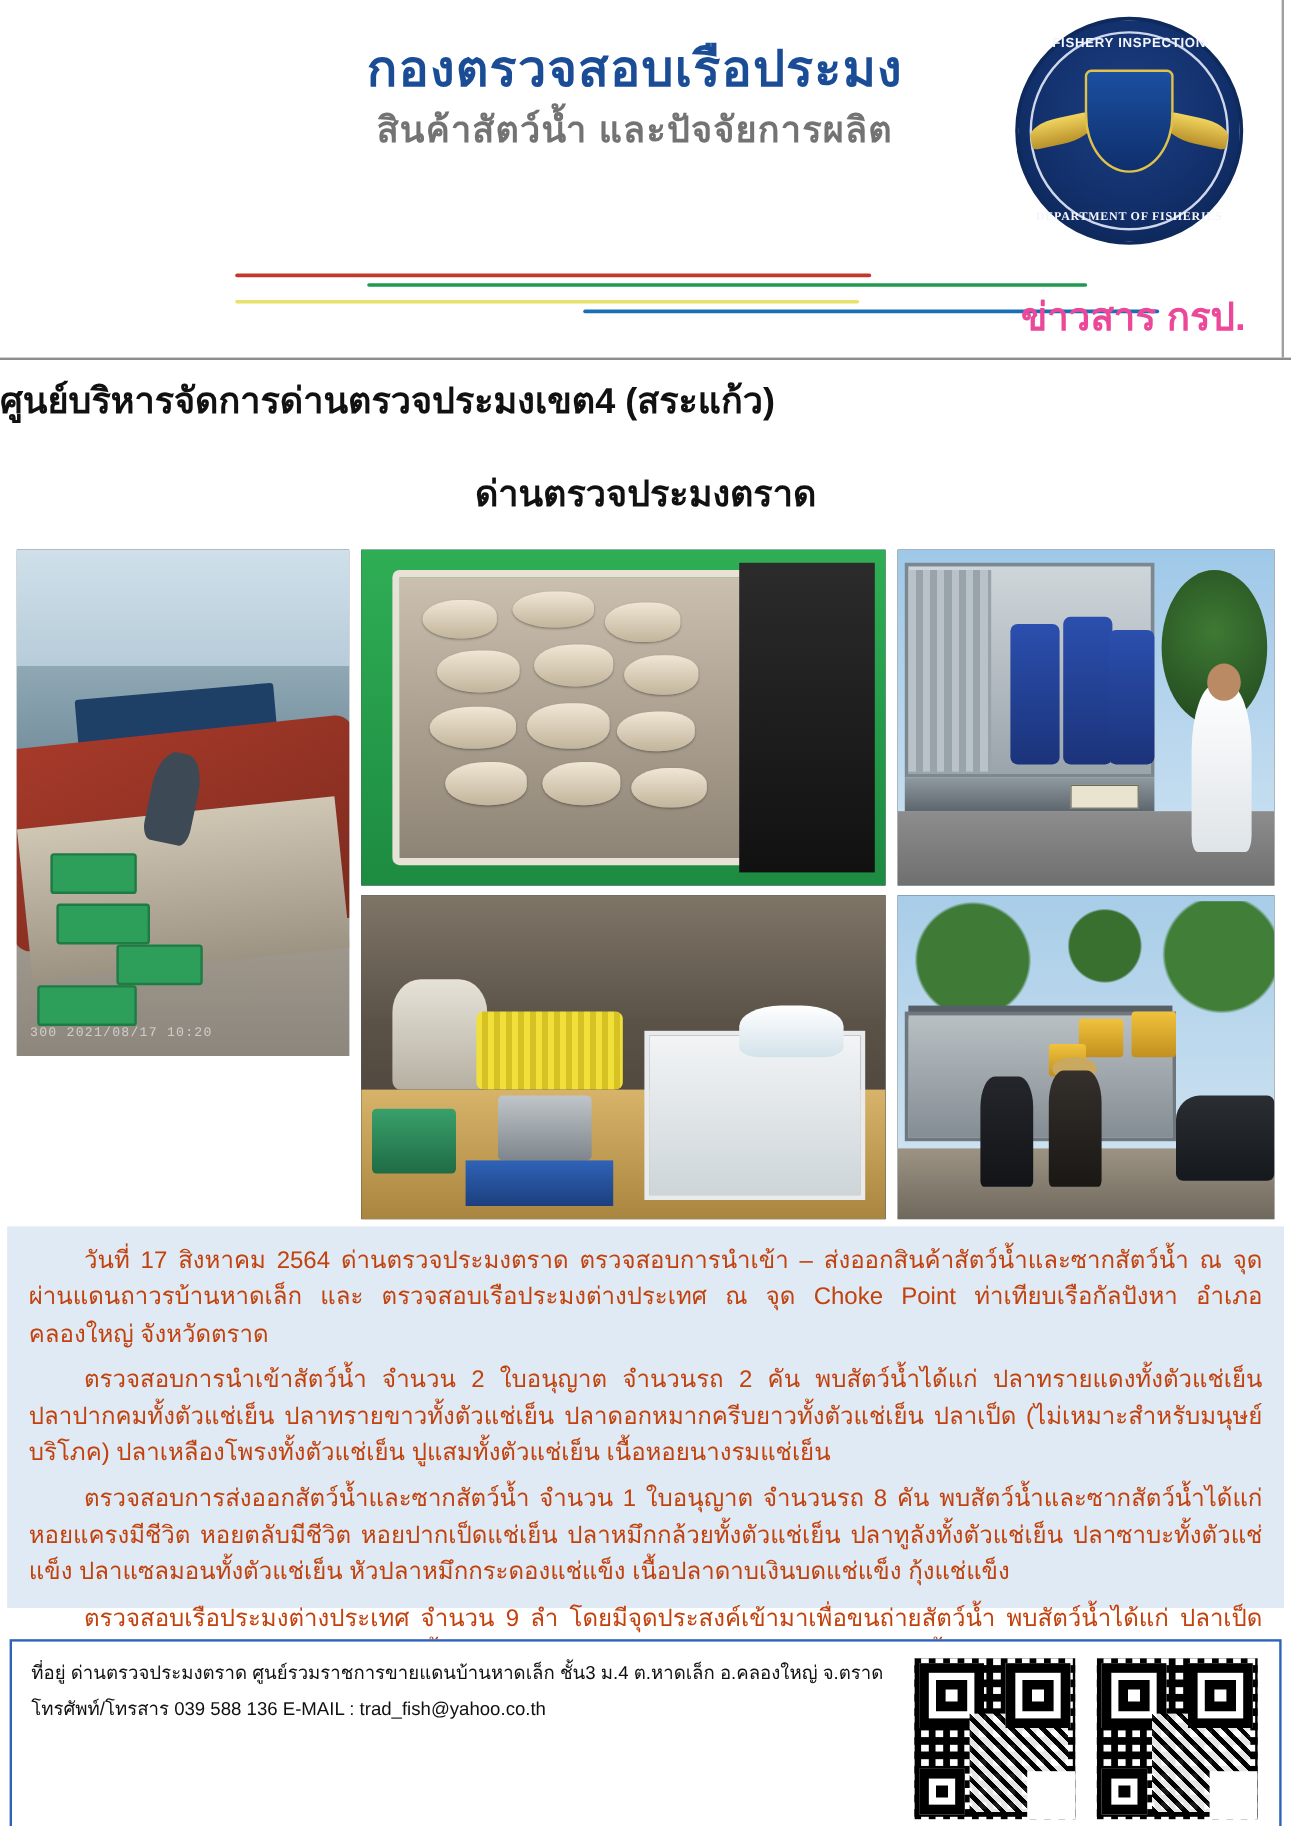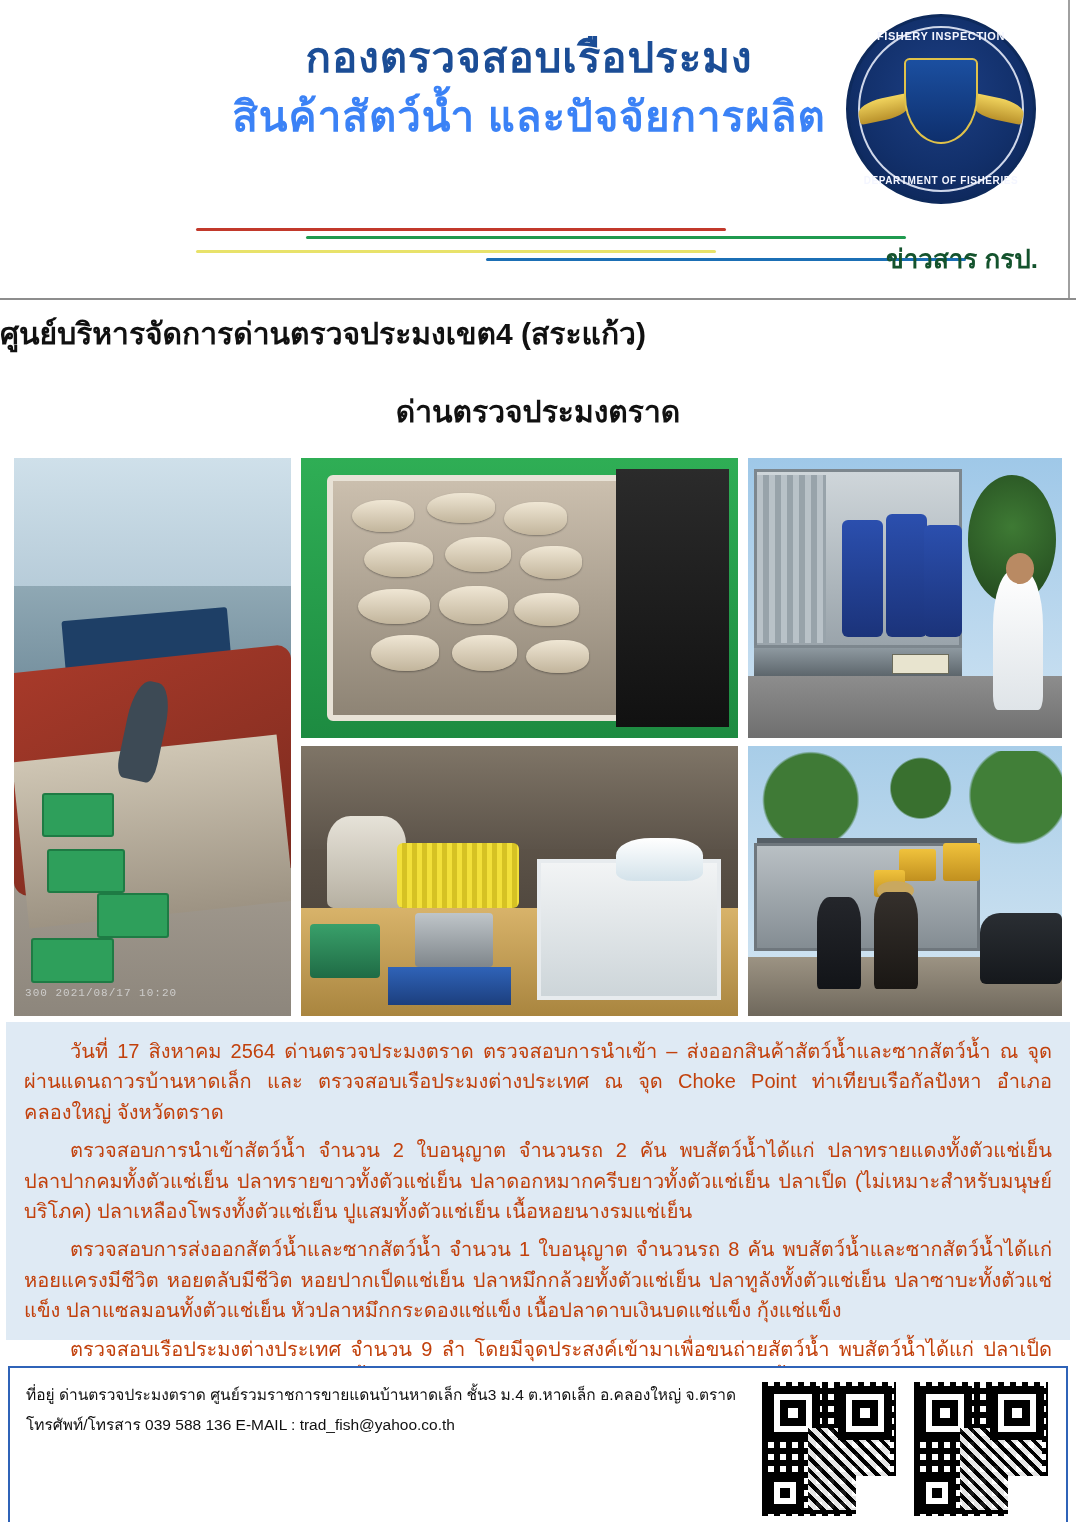--- a/index.html
+++ b/index.html
@@ -113,63 +113,63 @@
   .badge-right .badge-top-text,
   .badge-right .badge-bottom-text {
     position: absolute; left: 0; right: 0;
     text-align: center;
     color: #f4f6ff;
     font-size: 11px;
     font-weight: bold;
     letter-spacing: .6px;
   }
   .badge-right .badge-top-text { top: 16px; }
-  .badge-right .badge-bottom-text { bottom: 18px; font-size: 10px; }
+  .badge-right .badge-bottom-text { bottom: 18px; font-size: 10px; font-family: Liberation Serif, serif; }
 
   .title-block {
     position: absolute;
     left: 200px; right: 210px; top: 30px;
     text-align: center;
     color: #1d4a8f;
   }
   .title-line1 {
     font-size: 42px;
     font-weight: bold;
     letter-spacing: 1px;
     line-height: 1.35;
     color: #1b4d96;
   }
   .title-line2 {
-    font-size: 42px;
+    font-size: 30px;
     font-weight: bold;
     letter-spacing: 1px;
     line-height: 1.45;
-    color: #3b82f6;
+    color: #737373;
   }
   .rule-set {
     position: absolute;
     left: 186px; right: 40px; top: 222px;
     height: 56px;
   }
   .rule {
     position: absolute;
     height: 3px;
     border-radius: 2px;
   }
   .rule.r1 { left: 10px; width: 530px; top: 6px; background: #c2392b; }
   .rule.r2 { left: 10px; width: 520px; top: 28px; background: #e8e26a; }
   .rule.r3 { left: 120px; width: 600px; top: 14px; background: #1f9a4f; }
   .rule.r4 { left: 300px; width: 480px; top: 36px; background: #1b6fb5; }
 
   .news-label {
     position: absolute;
     right: 30px; top: 238px;
-    font-size: 26px;
-    font-weight: bold;
-    color: #14532d;
+    font-size: 32px;
+    font-weight: bold;
+    color: #ec4899;
   }
 
   .subtitle-1 {
     position: absolute;
     left: 0; right: 0; top: 310px;
     text-align: left;
     font-size: 30px;
     font-weight: bold;
     color: #111;
   }
@@ -186,21 +186,21 @@
   .photos {
     position: absolute;
     left: 14px; top: 458px;
     width: 1048px; height: 558px;
   }
   .photo {
     position: absolute;
     overflow: hidden;
     background: #2b3a44;
   }
-  .p1 { left: 0;    top: 0;   width: 277px; height: 558px; }
+  .p1 { left: 0;    top: 0;   width: 277px; height: 422px; }
   .p2 { left: 287px; top: 0;   width: 437px; height: 280px; }
   .p3 { left: 734px; top: 0;   width: 314px; height: 280px; }
   .p4 { left: 287px; top: 288px; width: 437px; height: 270px; }
   .p5 { left: 734px; top: 288px; width: 314px; height: 270px; }
 
   
   .p1 .sky  { position:absolute; left:0; top:0; width:100%; height:23%;
               background: linear-gradient(#cfe0ea, #b7ccd9); }
   .p1 .sea  { position:absolute; left:0; top:23%; width:100%; height:22%;
               background: linear-gradient(#8fa8b4, #6f8a99); }

